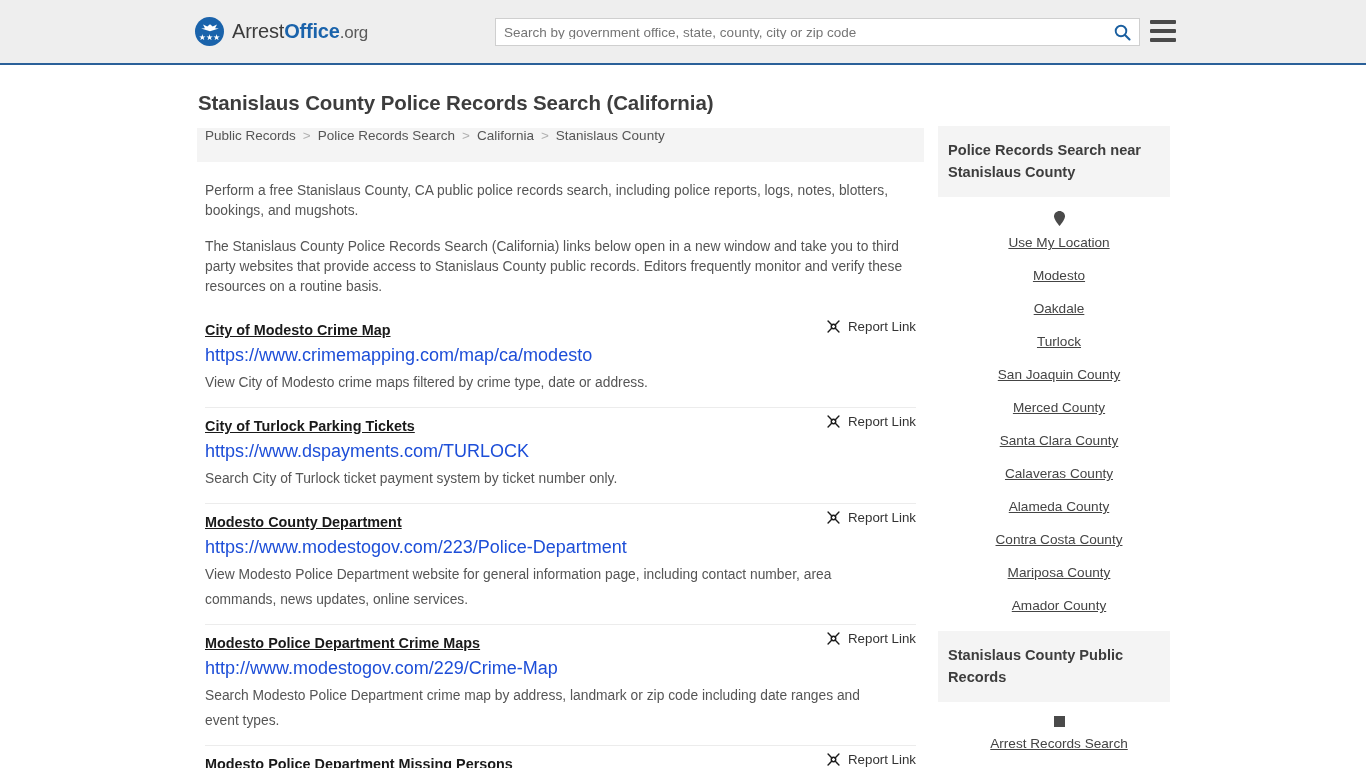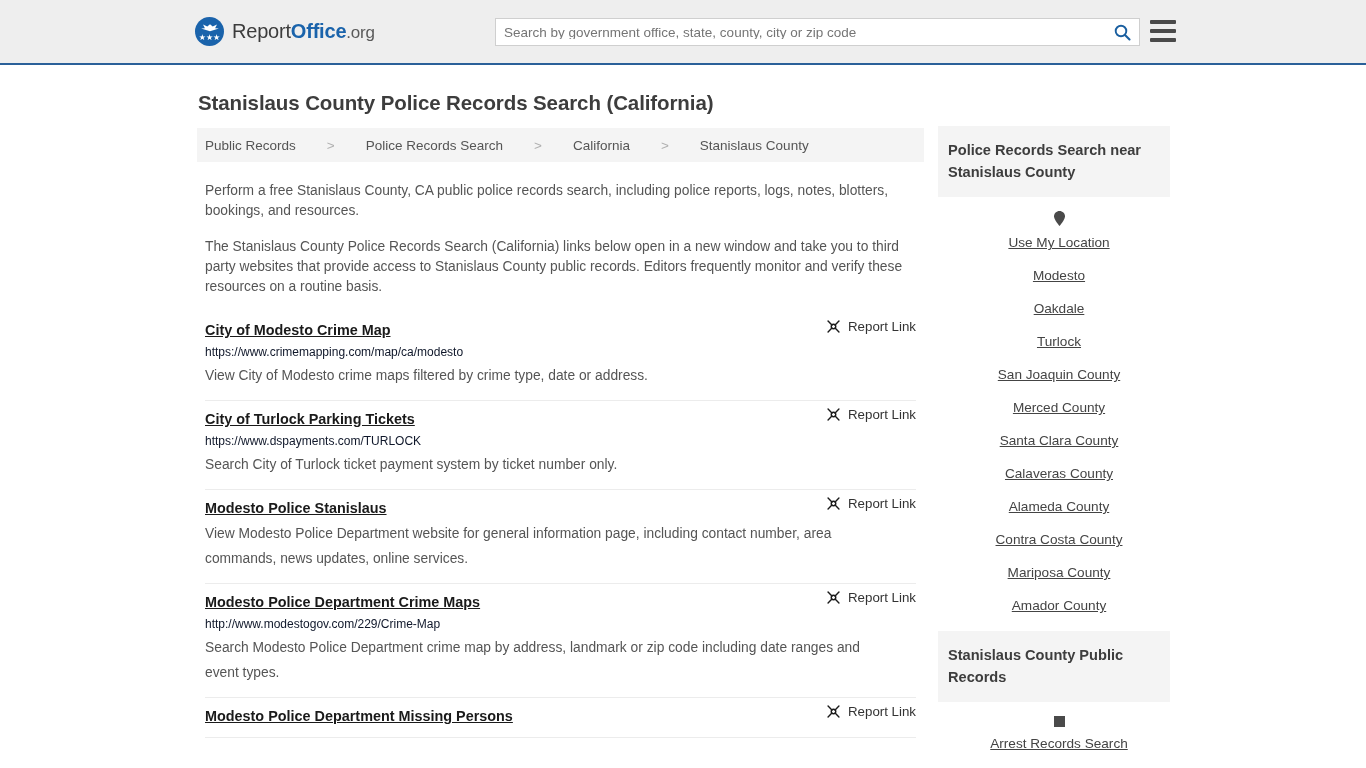--- a/index.html
+++ b/index.html
@@ -149,24 +149,22 @@
     left: 938px;
     top: 61px;
     width: 232px;
   }
 
   
   .breadcrumb {
     background: #f4f4f4;
     height: 34px;
     display: flex;
-    align-items: center;
     padding-left: 8px;
     font-size: 13.5px;
-    gap: 24px;
   }
   .breadcrumb a {
     color: #555555;
     text-decoration: none;
   }
   .breadcrumb .sep {
     color: #b0b0b0;
     margin: 0 7px;
   }
 
@@ -202,22 +200,22 @@
     display: inline-block;
     font-size: 14.4px;
     font-weight: bold;
     color: #1a1a1a;
     text-decoration: underline;
     margin: 0;
     cursor: pointer;
   }
   .result-url {
     display: block;
-    font-size: 12px;
-    color: #0f172a;
+    font-size: 18px;
+    color: #1d4ed8;
     margin-top: 6px;
     text-decoration: none;
   }
   .result-desc {
     margin: 4px 0 0 0;
     font-size: 13.8px;
     line-height: 25px;
     color: #555555;
     max-width: 690px;
   }
@@ -269,21 +267,21 @@
 
 <div class="site-header">
 
   <a class="brand" href="#">
     <span class="brand-emblem">
       <svg class="wings" width="19" height="9" viewBox="0 0 19 9">
         <path d="M9.5 1.2 L12.2 3.4 L16.5 1.6 L14.6 5.2 L18.4 5.6 L9.5 8.2 L0.6 5.6 L4.4 5.2 L2.5 1.6 L6.8 3.4 Z" fill="#ffffff"></path>
       </svg>
       <span class="stars">★★★</span>
     </span>
-    <span class="brand-text"><span class="t-county">Report</span><span class="t-office">Office</span><span class="t-org">.org</span></span>
+    <span class="brand-text"><span class="t-county">Arrest</span><span class="t-office">Office</span><span class="t-org">.org</span></span>
   </a>
 
   <div class="search-wrap">
     <input class="search-input" type="text" placeholder="Search by government office, state, county, city or zip code" style="">
     <button class="search-btn">
       <svg width="17" height="17" viewBox="0 0 17 17">
         <circle cx="7" cy="7" r="5.3" fill="none" stroke="#1a5fa0" stroke-width="1.9"></circle>
         <line x1="11" y1="11" x2="15.5" y2="15.5" stroke="#1a5fa0" stroke-width="2.1" stroke-linecap="round"></line>
       </svg>
     </button>
@@ -306,21 +304,21 @@
         <a href="#">Public Records</a>
         <span class="sep">&gt;</span>
         <a href="#">Police Records Search</a>
         <span class="sep">&gt;</span>
         <a href="#">California</a>
         <span class="sep">&gt;</span>
         <a href="#">Stanislaus County</a>
       </nav>
 
     <div class="intro">
-      <p>Perform a free Stanislaus County, CA public police records search, including police reports, logs, notes, blotters, bookings, and resources.</p>
+      <p>Perform a free Stanislaus County, CA public police records search, including police reports, logs, notes, blotters, bookings, and mugshots.</p>
       <p>The Stanislaus County Police Records Search (California) links below open in a new window and take you to third party websites that provide access to Stanislaus County public records. Editors frequently monitor and verify these resources on a routine basis.</p>
     </div>
 
     <div class="results" id="results">
         <div class="result"><a href="#" class="result-title">City of Modesto Crime Map</a><a href="#" class="report-link">
             <svg width="15" height="15" viewBox="0 0 16 16">
               <path d="M2.2 2.2 L6.3 6.3" fill="none" stroke="#1a1a1a" stroke-width="1.5" stroke-linecap="round"></path>
               <path d="M13.8 2.2 L9.7 6.3" fill="none" stroke="#1a1a1a" stroke-width="1.5" stroke-linecap="round"></path>
               <path d="M2.2 13.8 L6.3 9.7" fill="none" stroke="#1a1a1a" stroke-width="1.5" stroke-linecap="round"></path>
               <path d="M13.8 13.8 L9.7 9.7" fill="none" stroke="#1a1a1a" stroke-width="1.5" stroke-linecap="round"></path>
@@ -331,30 +329,30 @@
         <div class="result"><a href="#" class="result-title">City of Turlock Parking Tickets</a><a href="#" class="report-link">
             <svg width="15" height="15" viewBox="0 0 16 16">
               <path d="M2.2 2.2 L6.3 6.3" fill="none" stroke="#1a1a1a" stroke-width="1.5" stroke-linecap="round"></path>
               <path d="M13.8 2.2 L9.7 6.3" fill="none" stroke="#1a1a1a" stroke-width="1.5" stroke-linecap="round"></path>
               <path d="M2.2 13.8 L6.3 9.7" fill="none" stroke="#1a1a1a" stroke-width="1.5" stroke-linecap="round"></path>
               <path d="M13.8 13.8 L9.7 9.7" fill="none" stroke="#1a1a1a" stroke-width="1.5" stroke-linecap="round"></path>
               <circle cx="8" cy="8" r="2.4" fill="none" stroke="#1a1a1a" stroke-width="1.5"></circle>
             </svg>
             <span>Report Link</span>
           </a><a href="#" class="result-url">https://www.dspayments.com/TURLOCK</a><p class="result-desc">Search City of Turlock ticket payment system by ticket number only.</p></div>
-        <div class="result"><a href="#" class="result-title">Modesto Police Stanislaus</a><a href="#" class="report-link">
+        <div class="result"><a href="#" class="result-title">Modesto County Department</a><a href="#" class="report-link">
             <svg width="15" height="15" viewBox="0 0 16 16">
               <path d="M2.2 2.2 L6.3 6.3" fill="none" stroke="#1a1a1a" stroke-width="1.5" stroke-linecap="round"></path>
               <path d="M13.8 2.2 L9.7 6.3" fill="none" stroke="#1a1a1a" stroke-width="1.5" stroke-linecap="round"></path>
               <path d="M2.2 13.8 L6.3 9.7" fill="none" stroke="#1a1a1a" stroke-width="1.5" stroke-linecap="round"></path>
               <path d="M13.8 13.8 L9.7 9.7" fill="none" stroke="#1a1a1a" stroke-width="1.5" stroke-linecap="round"></path>
               <circle cx="8" cy="8" r="2.4" fill="none" stroke="#1a1a1a" stroke-width="1.5"></circle>
             </svg>
             <span>Report Link</span>
-          </a><p class="result-desc">View Modesto Police Department website for general information page, including contact number, area commands, news updates, online services.</p></div>
+          </a><a href="#" class="result-url">https://www.modestogov.com/223/Police-Department</a><p class="result-desc">View Modesto Police Department website for general information page, including contact number, area commands, news updates, online services.</p></div>
         <div class="result"><a href="#" class="result-title">Modesto Police Department Crime Maps</a><a href="#" class="report-link">
             <svg width="15" height="15" viewBox="0 0 16 16">
               <path d="M2.2 2.2 L6.3 6.3" fill="none" stroke="#1a1a1a" stroke-width="1.5" stroke-linecap="round"></path>
               <path d="M13.8 2.2 L9.7 6.3" fill="none" stroke="#1a1a1a" stroke-width="1.5" stroke-linecap="round"></path>
               <path d="M2.2 13.8 L6.3 9.7" fill="none" stroke="#1a1a1a" stroke-width="1.5" stroke-linecap="round"></path>
               <path d="M13.8 13.8 L9.7 9.7" fill="none" stroke="#1a1a1a" stroke-width="1.5" stroke-linecap="round"></path>
               <circle cx="8" cy="8" r="2.4" fill="none" stroke="#1a1a1a" stroke-width="1.5"></circle>
             </svg>
             <span>Report Link</span>
           </a><a href="#" class="result-url">http://www.modestogov.com/229/Crime-Map</a><p class="result-desc">Search Modesto Police Department crime map by address, landmark or zip code including date ranges and event types.</p></div>

